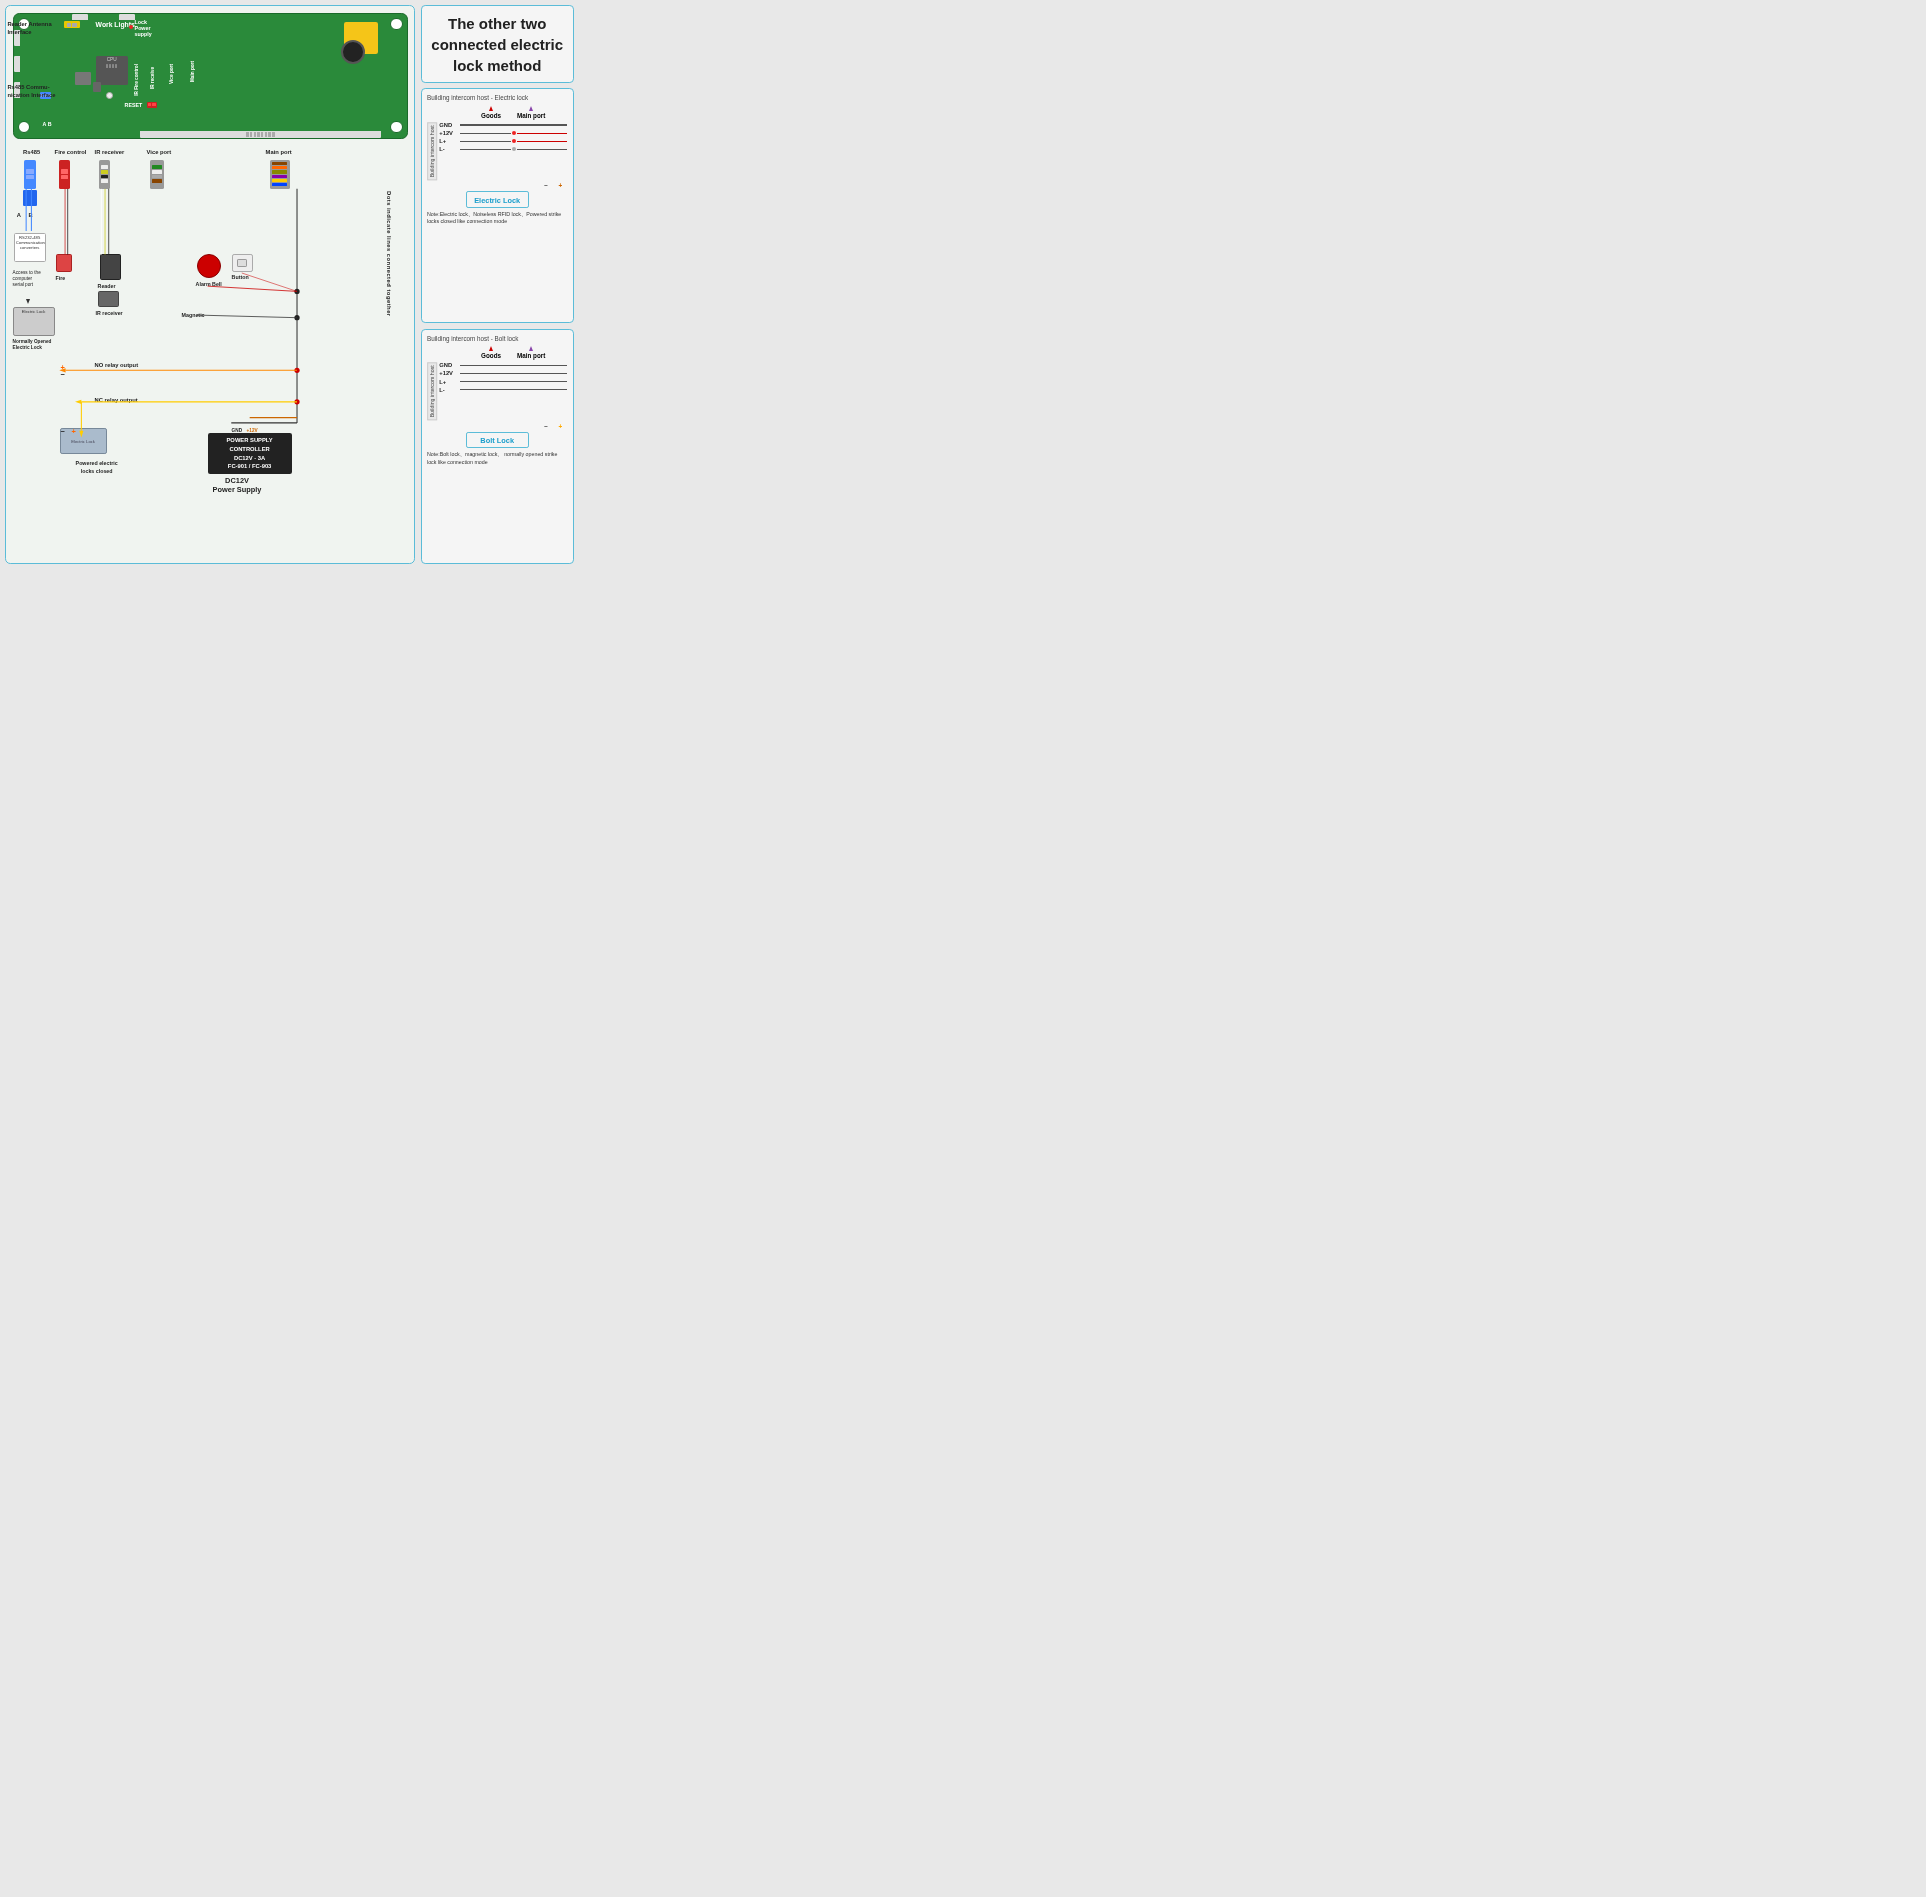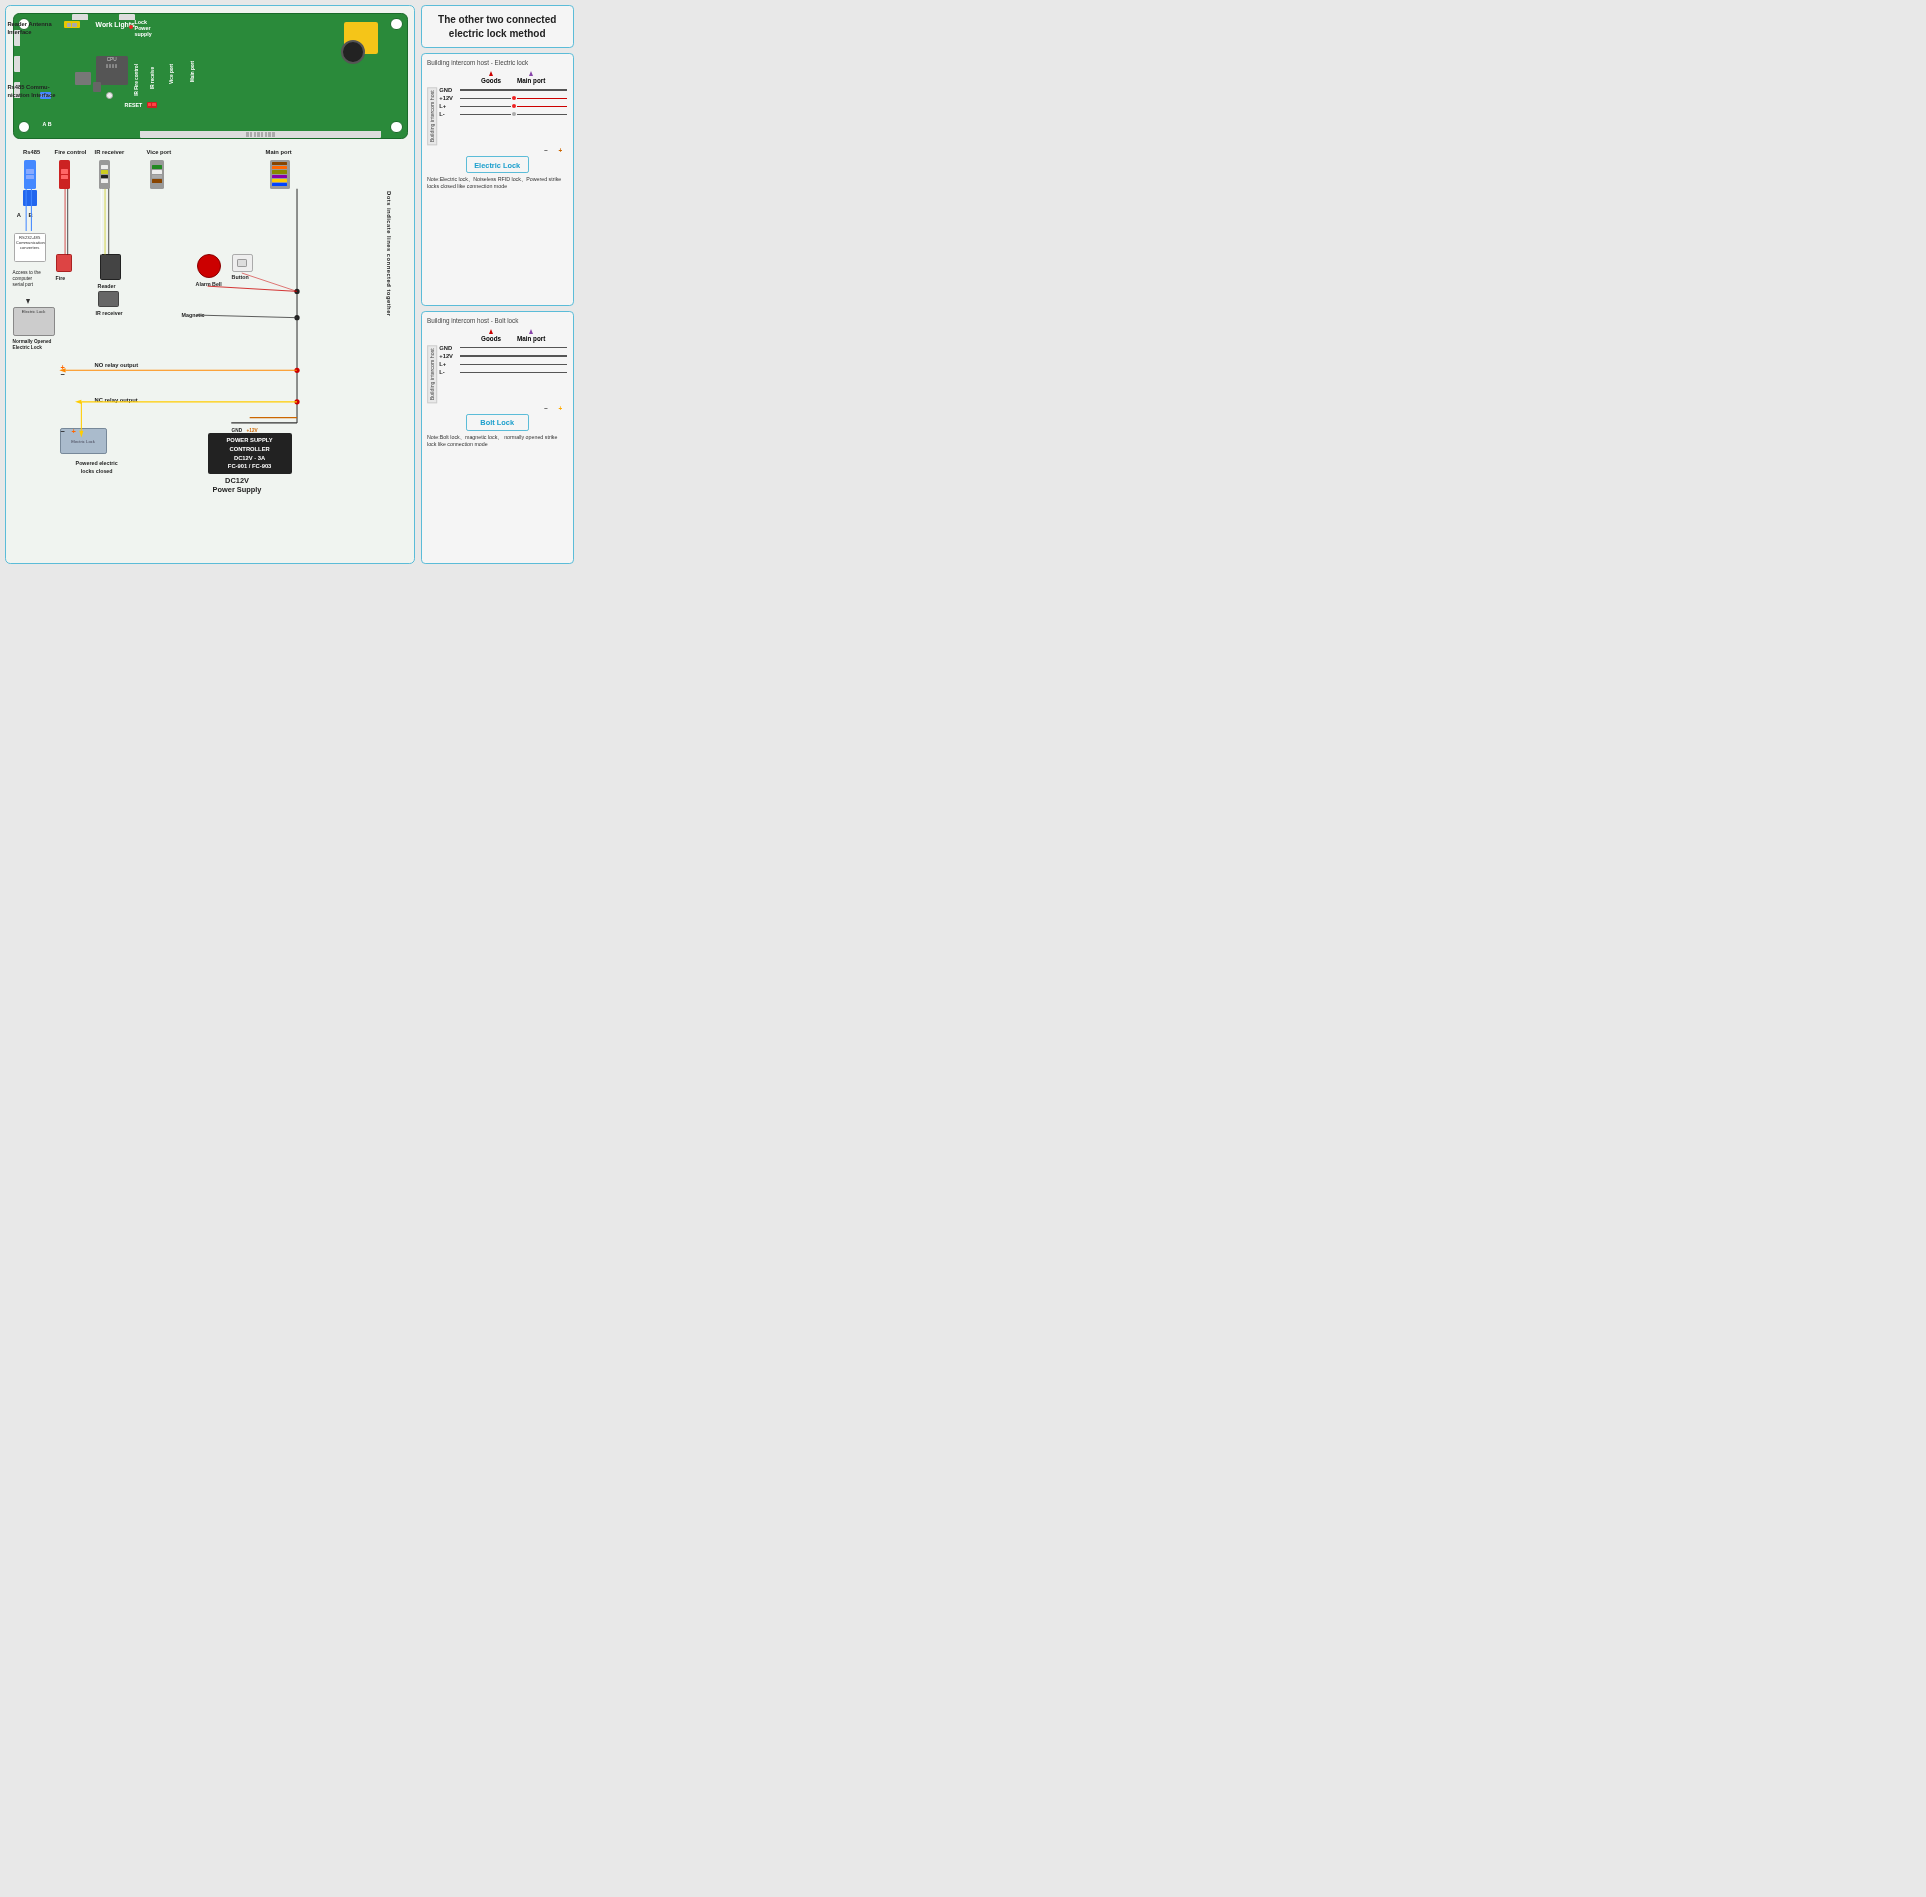--- a/index.html
+++ b/index.html
@@ -86,21 +86,21 @@
     }
     
     .right-title-box {
       background: #f5f5f5;
       border: 1.1px solid #5bbcd8;
       border-radius: 4.2px;
       padding: 6.3px;
       text-align: center;
     }
     .right-title {
-      font-size: 10px;
+      font-size: 15px;
       font-weight: bold;
       color: #222;
       line-height: 1.4;
     }
     .lock-diagram-box {
       background: #f5f5f5;
       border: 1.1px solid #5bbcd8;
       border-radius: 4.2px;
       padding: 5.3px;
       flex: 1;

